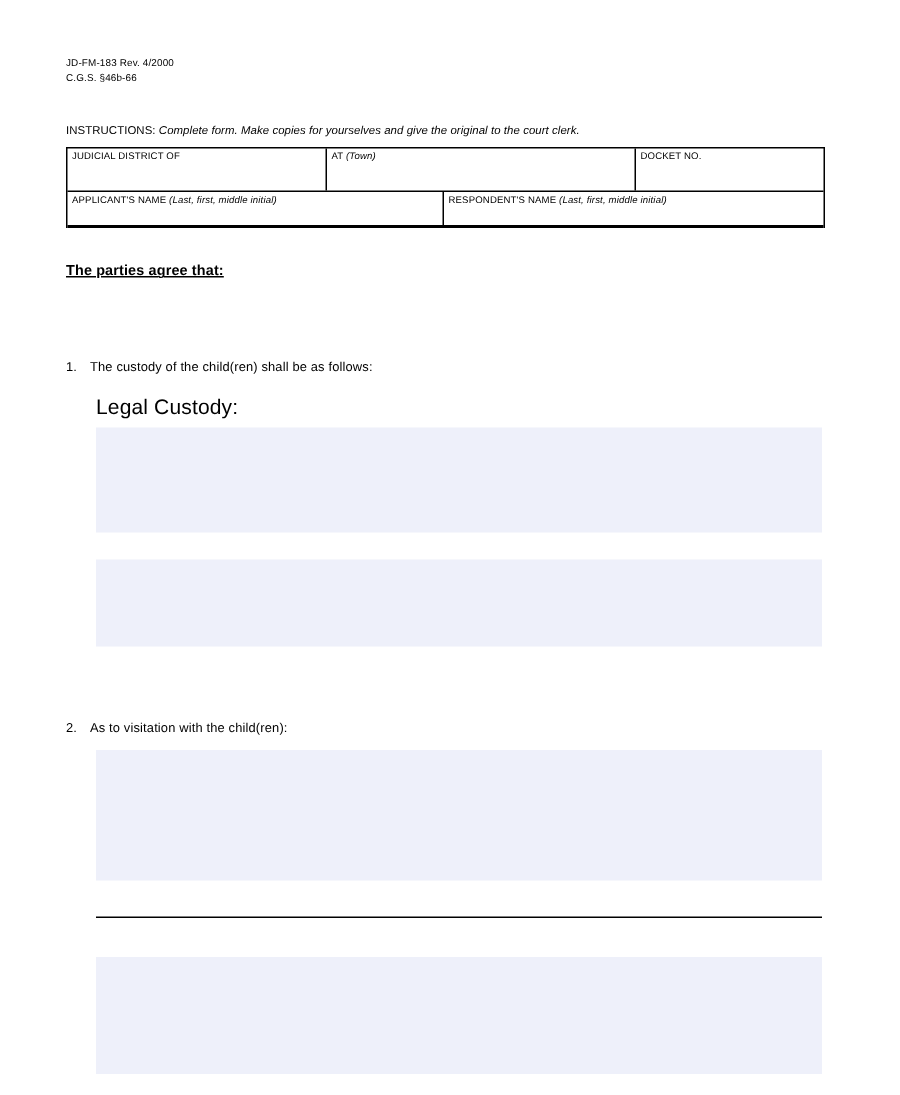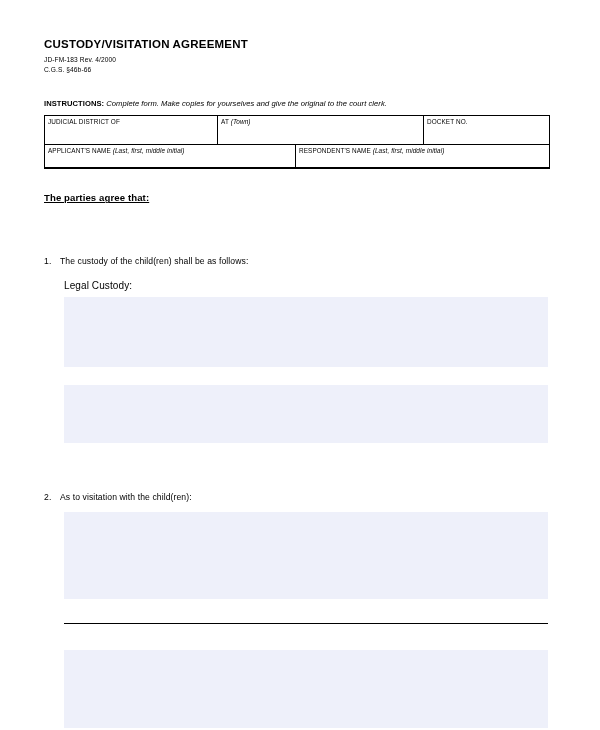--- a/index.html
+++ b/index.html
@@ -44,21 +44,21 @@
   }
   .form-meta div { white-space: nowrap; }
 
   
   .instructions {
     margin: 24px 0 7px 4px;
     font-size: 7.6px;
     letter-spacing: 0.05px;
   }
   .instructions .lbl {
-    font-weight: bold;
+    font-weight: normal;
   }
   .instructions .txt {
     font-style: italic;
   }
 
   
   .caption {
     margin-left: 4px;
     width: 504px;
     border: 1px solid #000;
@@ -101,21 +101,21 @@
   }
   .item-line {
     font-size: 8.6px;
     letter-spacing: 0.1px;
   }
   .item-num {
     display: inline-block;
     width: 16px;
   }
   .sub-label {
-    font-size: 10px;
+    font-size: 14px;
     letter-spacing: 0.1px;
     margin-left: 20px;
   }
   .fillbox {
     background: #eef0fa;
     margin-left: 20px;
     width: 484px;
   }
   .ruleline {
     margin-left: 20px;
@@ -129,21 +129,20 @@
   .sp14 { height: 14px; }
   .sp18 { height: 18px; }
   .sp22 { height: 22px; }
 </style>
 </head>
 <body>
 
 <div class="page">
   <div class="doc">
 
-    <div class="doc-title">CUSTODY/VISITATION AGREEMENT</div>
     <div class="form-meta">
       <div>JD-FM-183 Rev. 4/2000</div>
       <div>C.G.S. §46b-66</div>
     </div>
 
     <div class="instructions">
       <span class="lbl">INSTRUCTIONS:</span>
       <span class="txt">Complete form. Make copies for yourselves and give the original to the court clerk.</span>
     </div>
 

